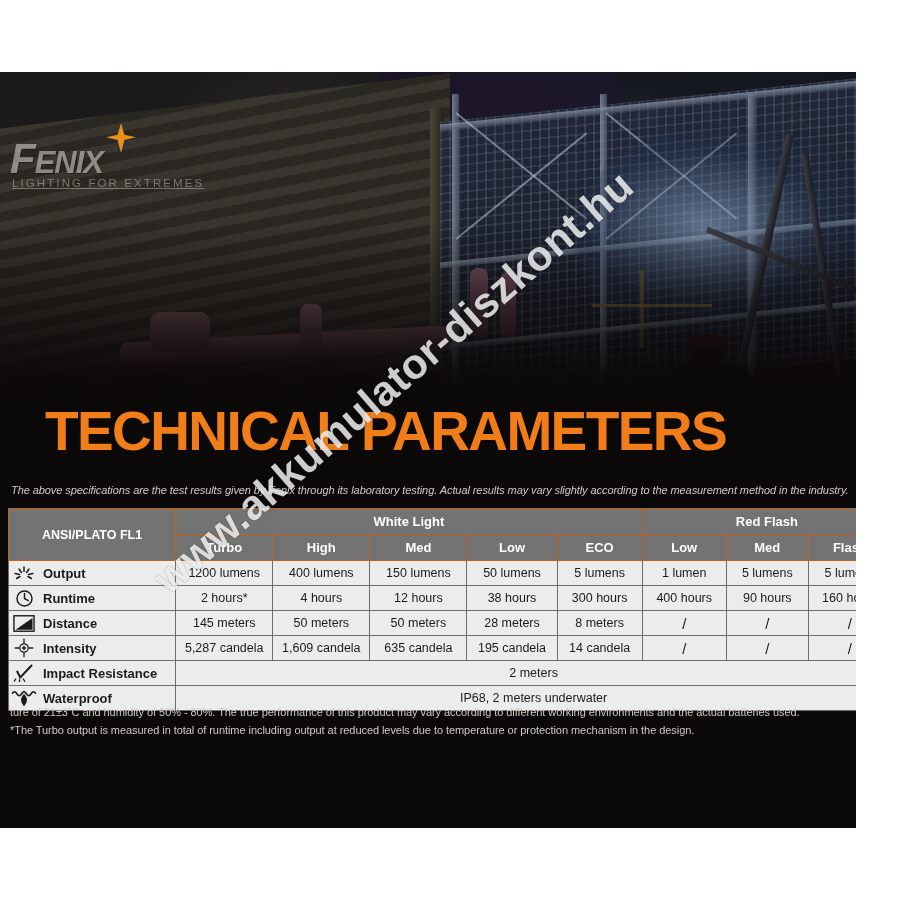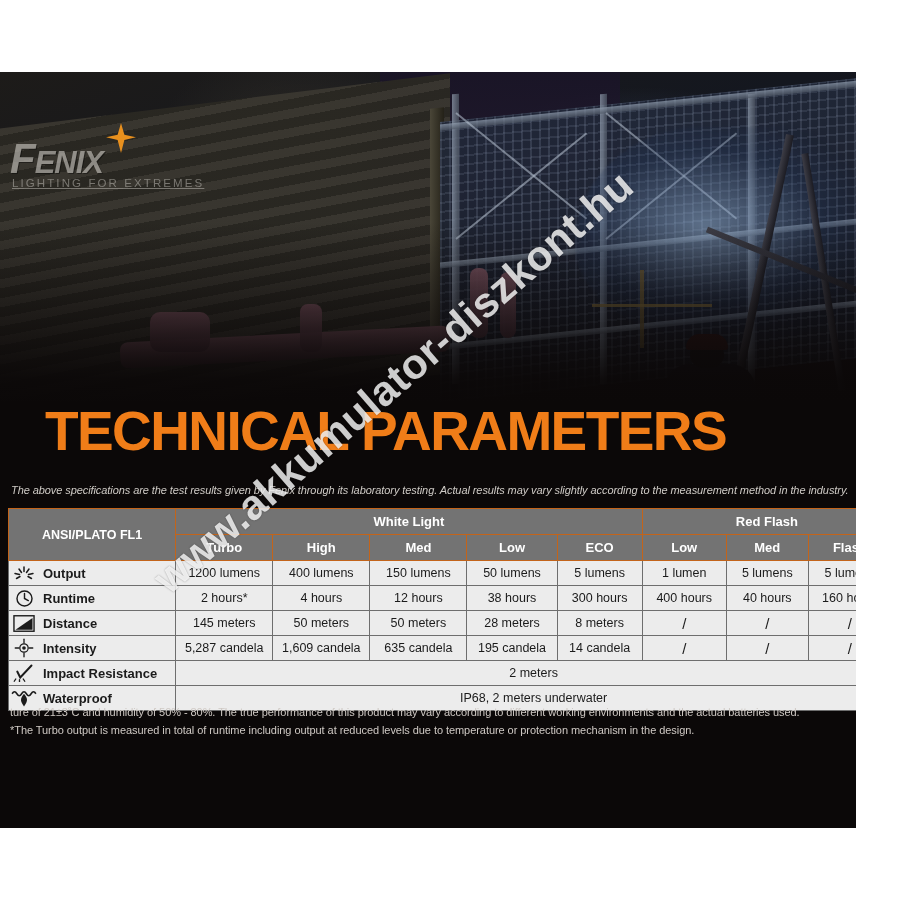--- a/index.html
+++ b/index.html
@@ -228,21 +228,21 @@
                 </span>
                 <span class="lbl">Runtime</span>
               </div>
             </td>
             <td>2 hours*</td>
             <td>4 hours</td>
             <td>12 hours</td>
             <td>38 hours</td>
             <td>300 hours</td>
             <td>400 hours</td>
-            <td>40 hours</td>
+            <td>90 hours</td>
             <td>160 hours</td>
           </tr>
 
           <tr>
             <td class="rowhead">
               <div class="rh">
                 <span class="ic">
                   <svg width="22" height="17" viewBox="0 0 28 22">
                     <rect x="1" y="1" width="26" height="20" fill="none" stroke="#1b1b1b" stroke-width="1.8"></rect>
                     <path d="M3 19 L25 4 L25 19 Z" fill="#1b1b1b"></path>

